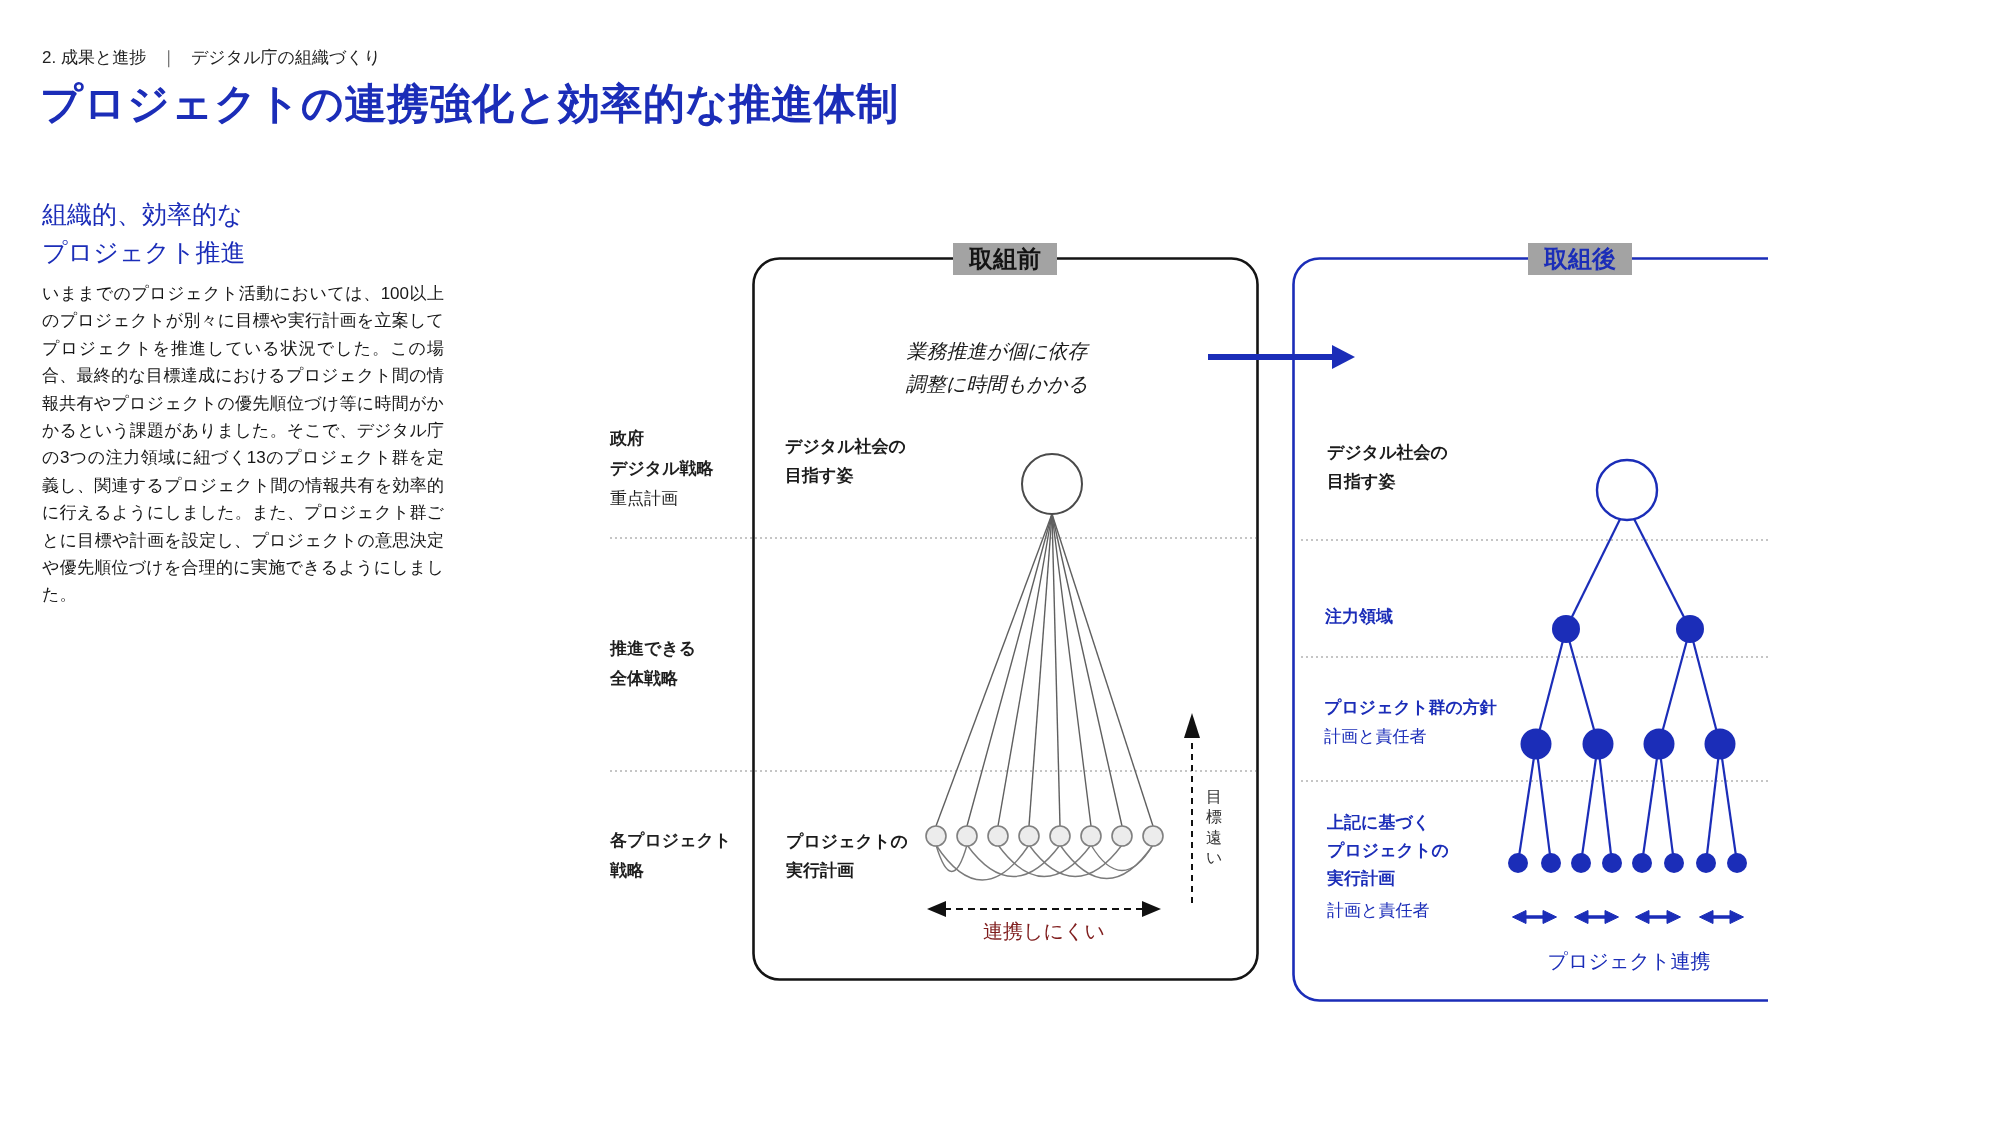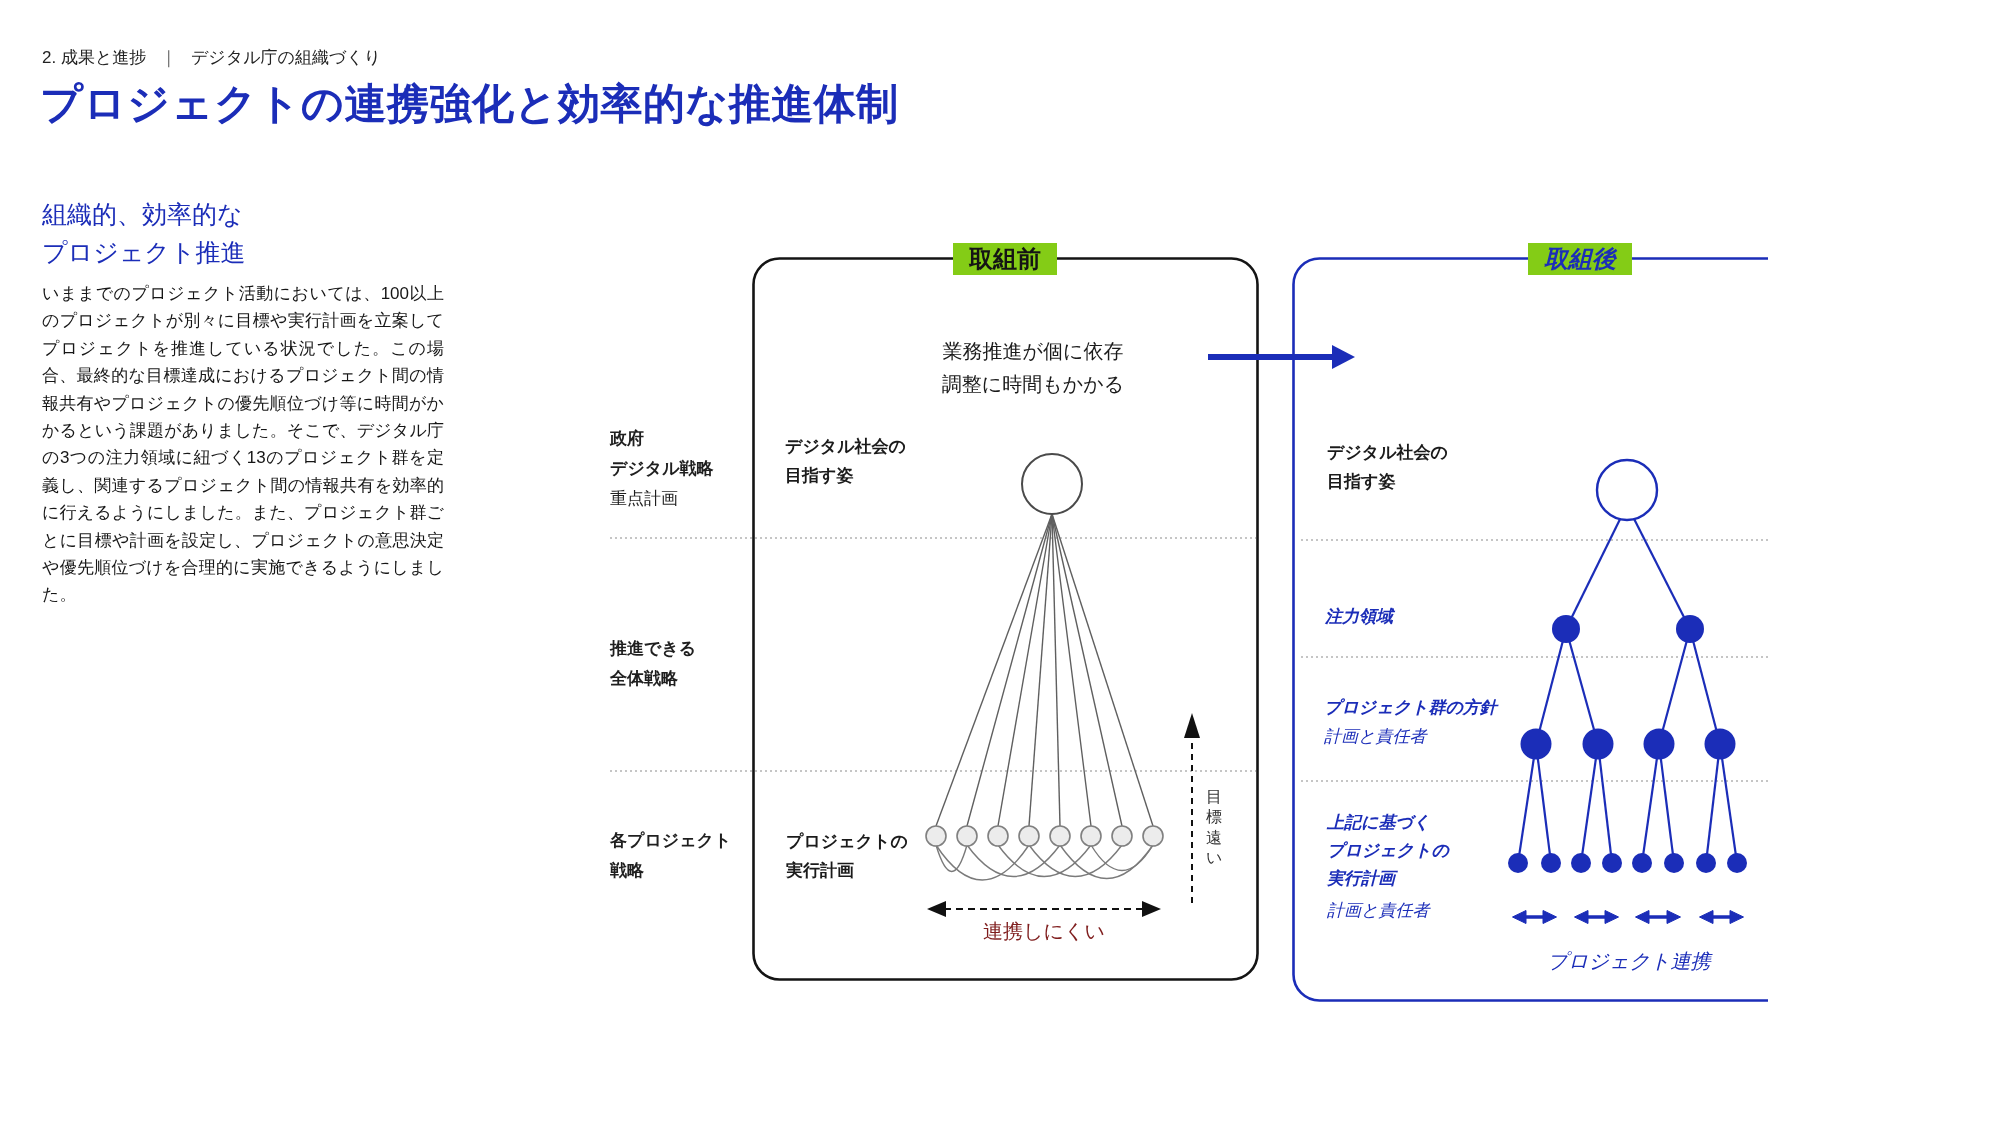--- a/index.html
+++ b/index.html
@@ -1,30 +1,30 @@
 <!DOCTYPE html>
 <html><head>
 <meta charset="utf-8">
 <style>
   html,body{margin:0;padding:0;background:#ffffff;}
   #slide{
     position:relative;width:1768px;height:1125px;overflow:hidden;background:#ffffff;
     font-family:"Liberation Sans","DejaVu Sans",sans-serif;color:#1a1a1a;
   }
   .abs{position:absolute;}
-  .blue{color:#1b2db8;font-style:italic;}
+  .blue{color:#1b2db8;}
   .bold{font-weight:700;}
   .center{transform:translateX(-50%);text-align:center;white-space:nowrap;}
   #breadcrumb{left:42px;top:46px;font-size:17px;color:#222;}
   #breadcrumb .sep{margin:0 14px;color:#555;}
   #page-title{left:40px;top:76px;font-size:42px;font-weight:700;color:#1b2db8;letter-spacing:0.5px;white-space:nowrap;}
   #intro-heading{left:42px;top:195px;font-size:25px;line-height:38px;color:#1b2db8;font-weight:500;}
   #intro-body{left:42px;top:280px;width:402px;font-size:17px;line-height:27.4px;text-align:justify;color:#161616;}
   .axis-label{left:610px;font-size:17px;line-height:30px;color:#1f1f1f;}
-  .box-tag{top:243px;background:#84cc16;padding:0 16px;font-size:24px;font-weight:700;white-space:nowrap;}
+  .box-tag{top:243px;background:#a3a3a3;padding:0 16px;font-size:24px;font-weight:700;white-space:nowrap;}
   .caption{font-size:20px;line-height:33px;}
   .inbox-label{font-size:17px;line-height:29px;}
   .vtext{width:1.15em;word-break:break-all;line-height:1.28;font-size:16px;}
   #page-number{left:1898px;top:1062px;font-size:20px;color:#1a1a1a;}
   svg{display:block;}
 </style>
 </head>
 <body>
 
 <div id="slide">
@@ -186,21 +186,21 @@
   <div class="abs axis-label" style="top:634px;">
     <div class="bold">推進できる</div>
     <div class="bold">全体戦略</div>
   </div>
   <div class="abs axis-label" style="top:826px;">
     <div class="bold">各プロジェクト</div>
     <div class="bold">戦略</div>
   </div>
 
   <div class="abs box-tag center" style="left:1005px;color:#141414;">取組前</div>
-  <div class="abs caption center" style="left:1033px;top:335px;">
+  <div class="abs caption center" style="left:997px;top:335px;font-style:italic;">
     <div>業務推進が個に依存</div>
     <div>調整に時間もかかる</div>
   </div>
   <div class="abs inbox-label bold" style="left:785px;top:432px;">
     <div>デジタル社会の</div>
     <div>目指す姿</div>
   </div>
   <div class="abs inbox-label bold" style="left:786px;top:827px;">
     <div>プロジェクトの</div>
     <div>実行計画</div>

